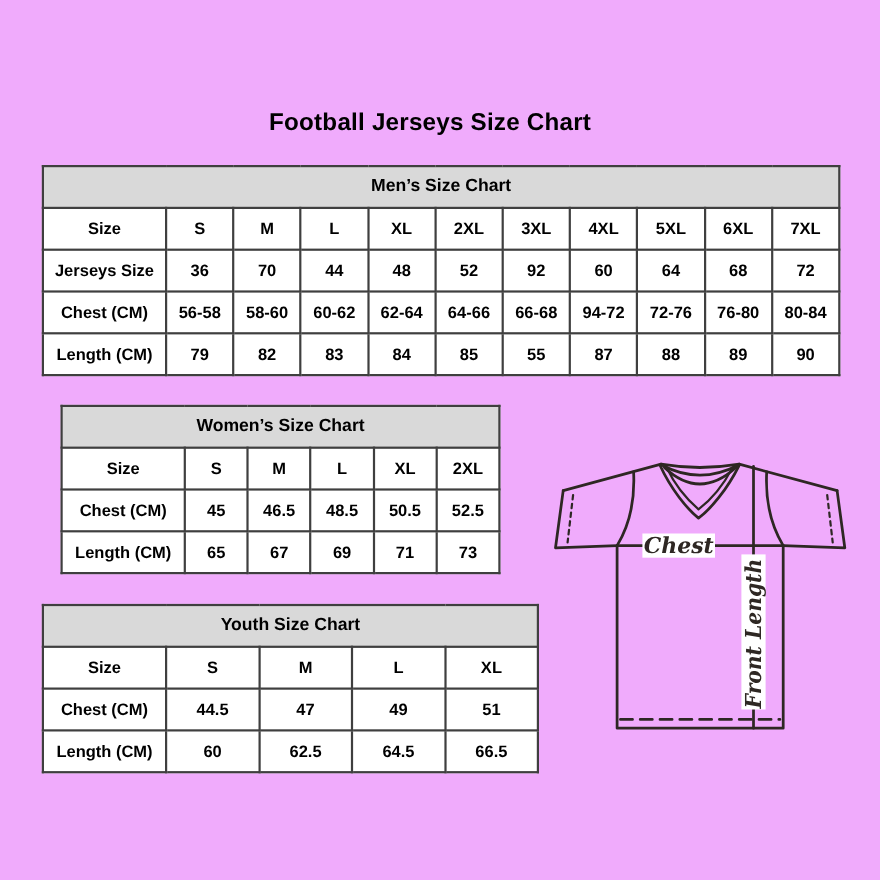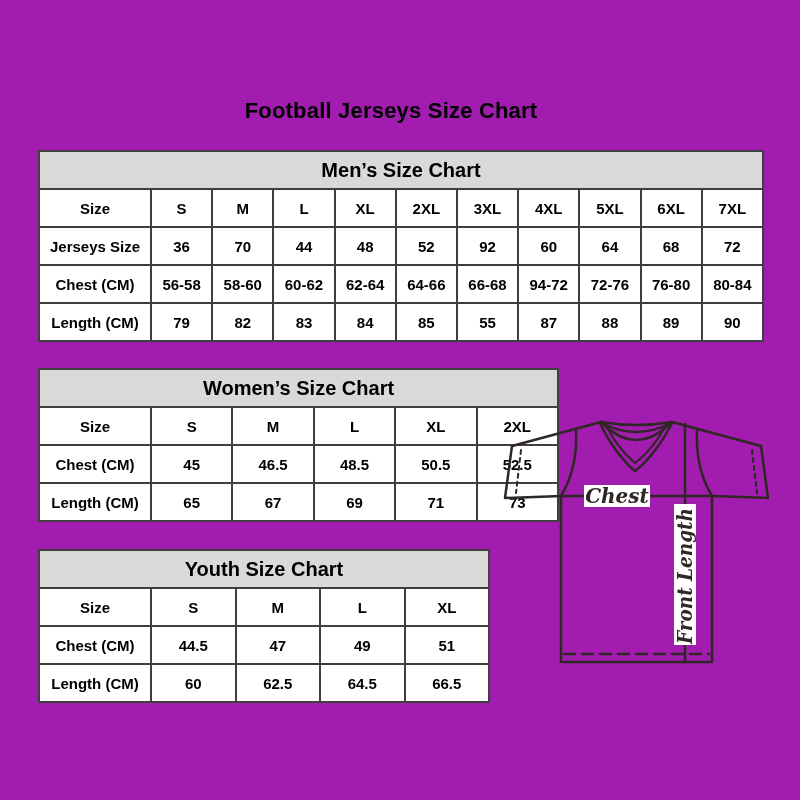--- a/index.html
+++ b/index.html
@@ -1,38 +1,38 @@
 <!DOCTYPE html>
 <html><head>
 <meta charset="utf-8">
 <style>
   html,body{margin:0;padding:0;background:#ffffff;}
   body{width:800px;height:800px;font-family:"Liberation Sans",sans-serif;color:#000;}
-  .canvas{position:relative;width:800px;height:800px;background:#a21caf;overflow:hidden;text-decoration:underline;}
+  .canvas{position:relative;width:800px;height:800px;background:#f0abfc;overflow:hidden;text-decoration:underline;}
 
   .page-title{
     position:absolute;top:98px;left:0;width:782px;margin:0;
     text-align:center;font-size:22px;font-weight:bold;letter-spacing:0.2px;
   }
 
   table.size-table{
     position:absolute;border-collapse:collapse;table-layout:fixed;
     background:#fff;
   }
   table.size-table th, table.size-table td{
     border:2px solid #3f3f3f;
     text-align:center;vertical-align:middle;
     font-weight:bold;font-size:15px;padding:0;
   }
   tr.title-row th{
-    background:#d9d9d9;font-size:20px;height:36px;
+    background:#d9d9d9;font-size:16px;height:36px;
   }
   table.mens{left:38px;top:150px;width:726px;}
   table.mens tr.data-row{height:38px;}
-  table.womens{left:38px;top:368px;width:521px;}
+  table.womens{left:55px;top:368px;width:400px;}
   table.womens tr.data-row{height:38px;}
   table.youth{left:38px;top:549px;width:452px;}
   table.youth tr.data-row{height:38px;}
   col.label-col{width:112px;}
 
   .jersey-wrap{position:absolute;left:0;top:0;width:800px;height:800px;pointer-events:none;}
 </style>
 </head>
 <body>
 

